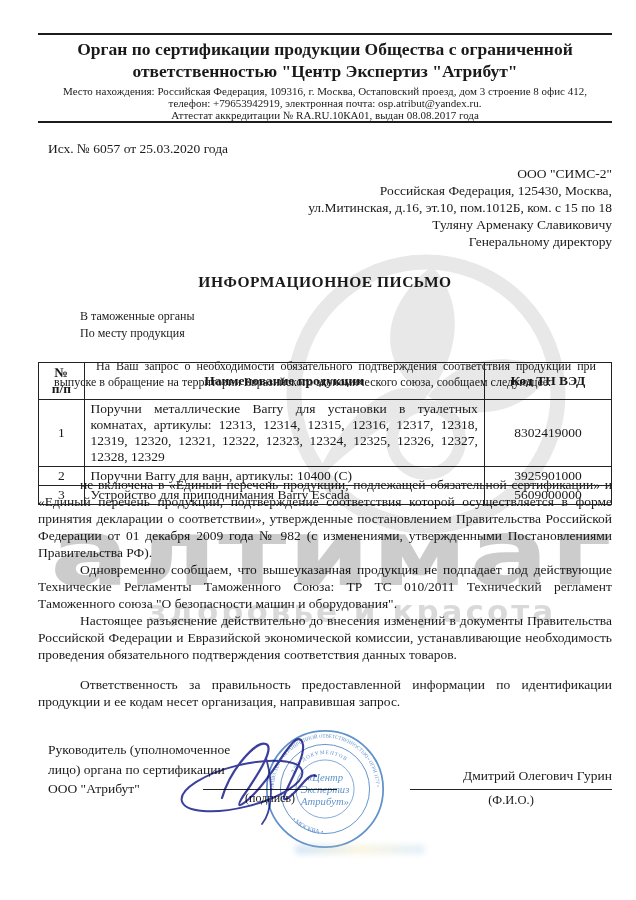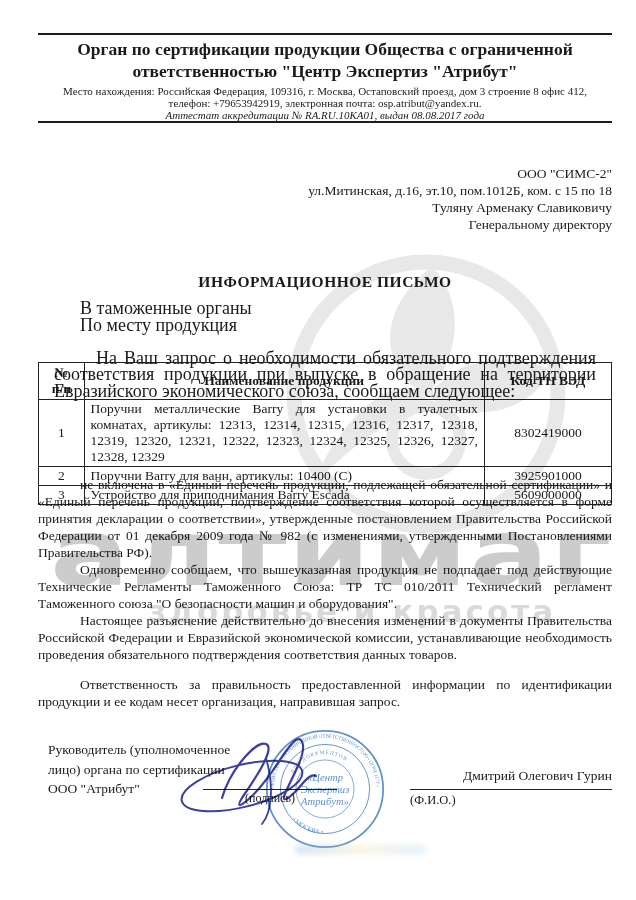--- a/index.html
+++ b/index.html
@@ -10,41 +10,41 @@
   .rule{position:absolute;left:38px;width:574px;border-top:2px solid #1c1c1c;height:0;}
   
   .org-line{position:absolute;left:38px;width:574px;text-align:center;font-weight:bold;font-size:17.5px;line-height:22px;}
   .contact-line{position:absolute;left:38px;width:574px;text-align:center;font-size:11px;line-height:12px;}
   
   .ref{position:absolute;left:48px;top:141px;font-size:13.5px;}
   .recipient{position:absolute;left:240px;top:165px;width:372px;text-align:right;font-size:13.5px;line-height:17px;}
   
   .title{position:absolute;left:38px;top:258px;width:574px;text-align:center;font-weight:bold;font-size:15.5px;letter-spacing:.5px;margin-top:15px;}
   
-  .body-block{position:absolute;left:38px;top:300px;width:574px;font-size:18px;line-height:16.8px;}
+  .body-block{position:absolute;left:38px;top:308px;width:574px;font-size:12px;line-height:16.8px;}
   .body-block .ind{padding-left:42px;}
   .body-block p{margin:16px;text-indent:42px;text-align:justify;}
   
   table.products{position:absolute;left:38px;top:362px;width:574px;border-collapse:collapse;font-size:13.5px;line-height:16px;}
   table.products td,table.products th{border:1px solid #222;padding:1px 6px;vertical-align:middle;}
   table.products th{font-weight:bold;text-align:center;padding:2px 4px;}
   td.cell-num{width:34px;text-align:center;vertical-align:top;padding-top:2px;}
   td.cell-name{width:405px;text-align:justify;}
   td.cell-code{width:117px;text-align:center;}
   
   .paras{position:absolute;left:38px;top:476px;width:574px;font-size:13.5px;line-height:17px;}
   .paras p{margin:0;text-indent:42px;text-align:justify;}
   .paras p.gap{margin-top:13px;}
   
   .sig-left{position:absolute;left:48px;top:740px;width:220px;font-size:13.5px;line-height:19.5px;}
   .sig-line-left{position:absolute;left:203px;top:789px;width:134px;border-top:1px solid #222;}
   .sig-podpis{position:absolute;left:203px;top:791px;width:134px;text-align:center;font-size:12px;}
   .sig-line-right{position:absolute;left:410px;top:789px;width:202px;border-top:1px solid #222;}
   .sig-name{position:absolute;left:400px;top:768px;width:212px;text-align:right;font-size:13.5px;}
-  .sig-fio{position:absolute;left:410px;top:793px;width:202px;font-size:12.5px;}
+  .sig-fio{position:absolute;left:410px;top:793px;width:202px;text-align:center;font-size:12.5px;}
   
   .stamp{position:absolute;left:262px;top:726px;width:126px;height:126px;mix-blend-mode:multiply;opacity:.88;}
   .ink{position:absolute;left:170px;top:728px;width:230px;height:105px;mix-blend-mode:multiply;}
   .smear{position:absolute;left:295px;top:845px;width:130px;height:9px;border-radius:5px;filter:blur(3px);
          background:linear-gradient(90deg,rgba(120,175,230,.35),rgba(240,222,150,.30),rgba(140,195,240,.28));}
   
   .wm{position:absolute;pointer-events:none;mix-blend-mode:multiply;}
   .wm-brand{left:50px;top:508px;font-family:"DejaVu Sans",sans-serif;font-weight:bold;font-size:92px;
             color:rgba(128,128,128,.40);transform:scaleX(1.28);transform-origin:left center;letter-spacing:1px;line-height:92px;}
   .wm-tagline{left:148px;top:596px;font-family:"DejaVu Sans",sans-serif;font-weight:bold;font-size:31px;
@@ -53,26 +53,28 @@
 </head>
 <body>
 
 <div id="page">
 
   <div class="rule" style="top:33px;"></div>
   <div class="org-line" style="top:38px;">Орган по сертификации продукции Общества с ограниченной</div>
   <div class="org-line" style="top:60px;">ответственностью "Центр Экспертиз "Атрибут"</div>
   <div class="contact-line" style="top:85px;">Место нахождения: Российская Федерация, 109316, г. Москва, Остаповский проезд, дом 3 строение 8 офис 412,</div>
   <div class="contact-line" style="top:97px;">телефон: +79653942919, электронная почта: osp.atribut@yandex.ru.</div>
-  <div class="contact-line" style="top:109px;font-style:italic;">Аттестат аккредитации № RA.RU.10КА01, выдан 08.08.2017 года</div>
+  <div class="contact-line" style="top:109px;">Аттестат аккредитации № RA.RU.10КА01, выдан 08.08.2017 года</div>
   <div class="rule" style="top:121px;"></div>
 
+  <div class="ref">Исх. № 6057 от 25.03.2020 года</div>
 
   <div class="recipient">
     <div>ООО "СИМС-2"</div>
+    <div>Российская Федерация, 125430, Москва,</div>
     <div>ул.Митинская, д.16, эт.10, пом.1012Б, ком. с 15 по 18</div>
     <div>Туляну Арменаку Славиковичу</div>
     <div>Генеральному директору</div>
   </div>
 
   <div class="title">ИНФОРМАЦИОННОЕ ПИСЬМО</div>
 
   <div class="body-block">
     <div class="ind">В таможенные органы</div>
     <div class="ind">По месту продукция</div>

